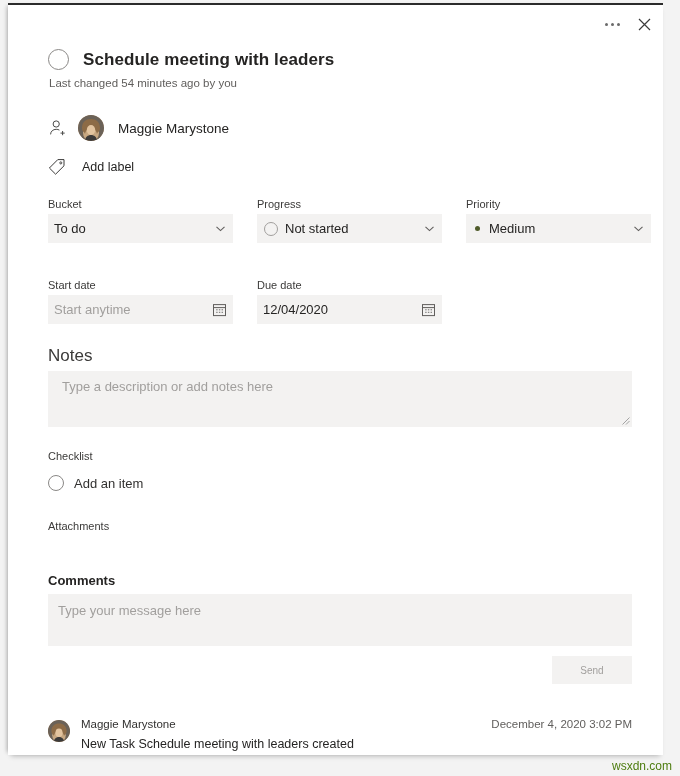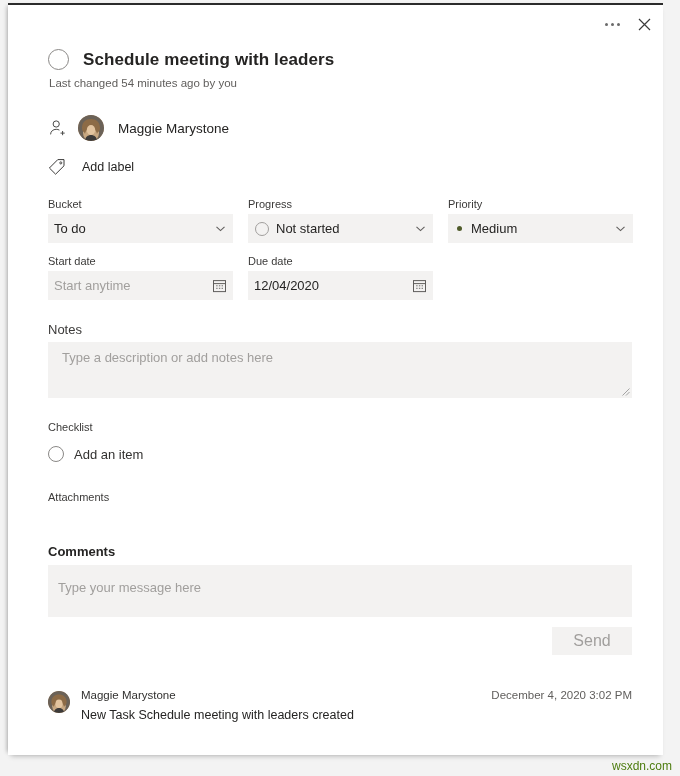--- a/index.html
+++ b/index.html
@@ -114,20 +114,21 @@
   }
   .label-text { font-size: 12.5px; color: #252423; margin-left: 4px; }
 
   
   .fields {
     margin-top: 22px;
     display: grid;
     grid-template-columns: 185px 185px 185px;
     column-gap: 15px;
     row-gap: 0;
+    gap: 24px;
   }
   .field-label {
     font-size: 11px;
     color: #3b3a39;
     margin-bottom: 4px;
   }
   .field-label.row2 { margin-top: 12px; }
   .field-box {
     height: 29px;
     background: #f3f2f1;
@@ -147,21 +148,21 @@
     width: 5px; height: 5px; border-radius: 50%;
     background: #4f5b2a; flex: 0 0 auto; margin: 0 9px 0 3px;
   }
   .ring-notstarted {
     width: 12px; height: 12px; border-radius: 50%;
     border: 1.3px solid #a19f9d; flex: 0 0 auto; margin: 0 7px 0 1px;
   }
   .spacer-cell { }
 
   
-  .notes-label { font-size: 13px; color: #3b3a39; margin: 22px 0 5px 0; }
+  .notes-label { font-size: 17px; color: #3b3a39; margin: 22px 0 5px 0; }
   .notes-box {
     background: #f3f2f1;
     height: 56px;
     position: relative;
     padding: 8px 14px;
     box-sizing: border-box;
     font-size: 13px;
     color: #a19f9d;
     cursor: text;
     width: 584px;
@@ -194,33 +195,33 @@
   }
 
   
   .comments-head {
     font-size: 13px; font-weight: bold; color: #252423;
     margin: 41px 0 6px 0;
   }
   .comments-box {
     background: #f3f2f1;
     height: 52px;
-    padding: 15px 10px;
+    padding: 9px 10px;
     box-sizing: border-box;
     font-size: 13px;
     color: #a19f9d;
     cursor: text;
     width: 584px;
   }
   .send-row { display: flex; justify-content: flex-end; margin-top: 10px; width: 584px; }
   .send-btn {
     background: #f3f2f1;
     border: none;
     width: 80px; height: 28px;
-    font-size: 16px; color: #a19f9d;
+    font-size: 10px; color: #a19f9d;
     cursor: default;
     font-family: "Liberation Sans", sans-serif;
   }
 
   
   .activity {
     margin-top: 34px;
     display: flex;
     width: 584px;
   }

